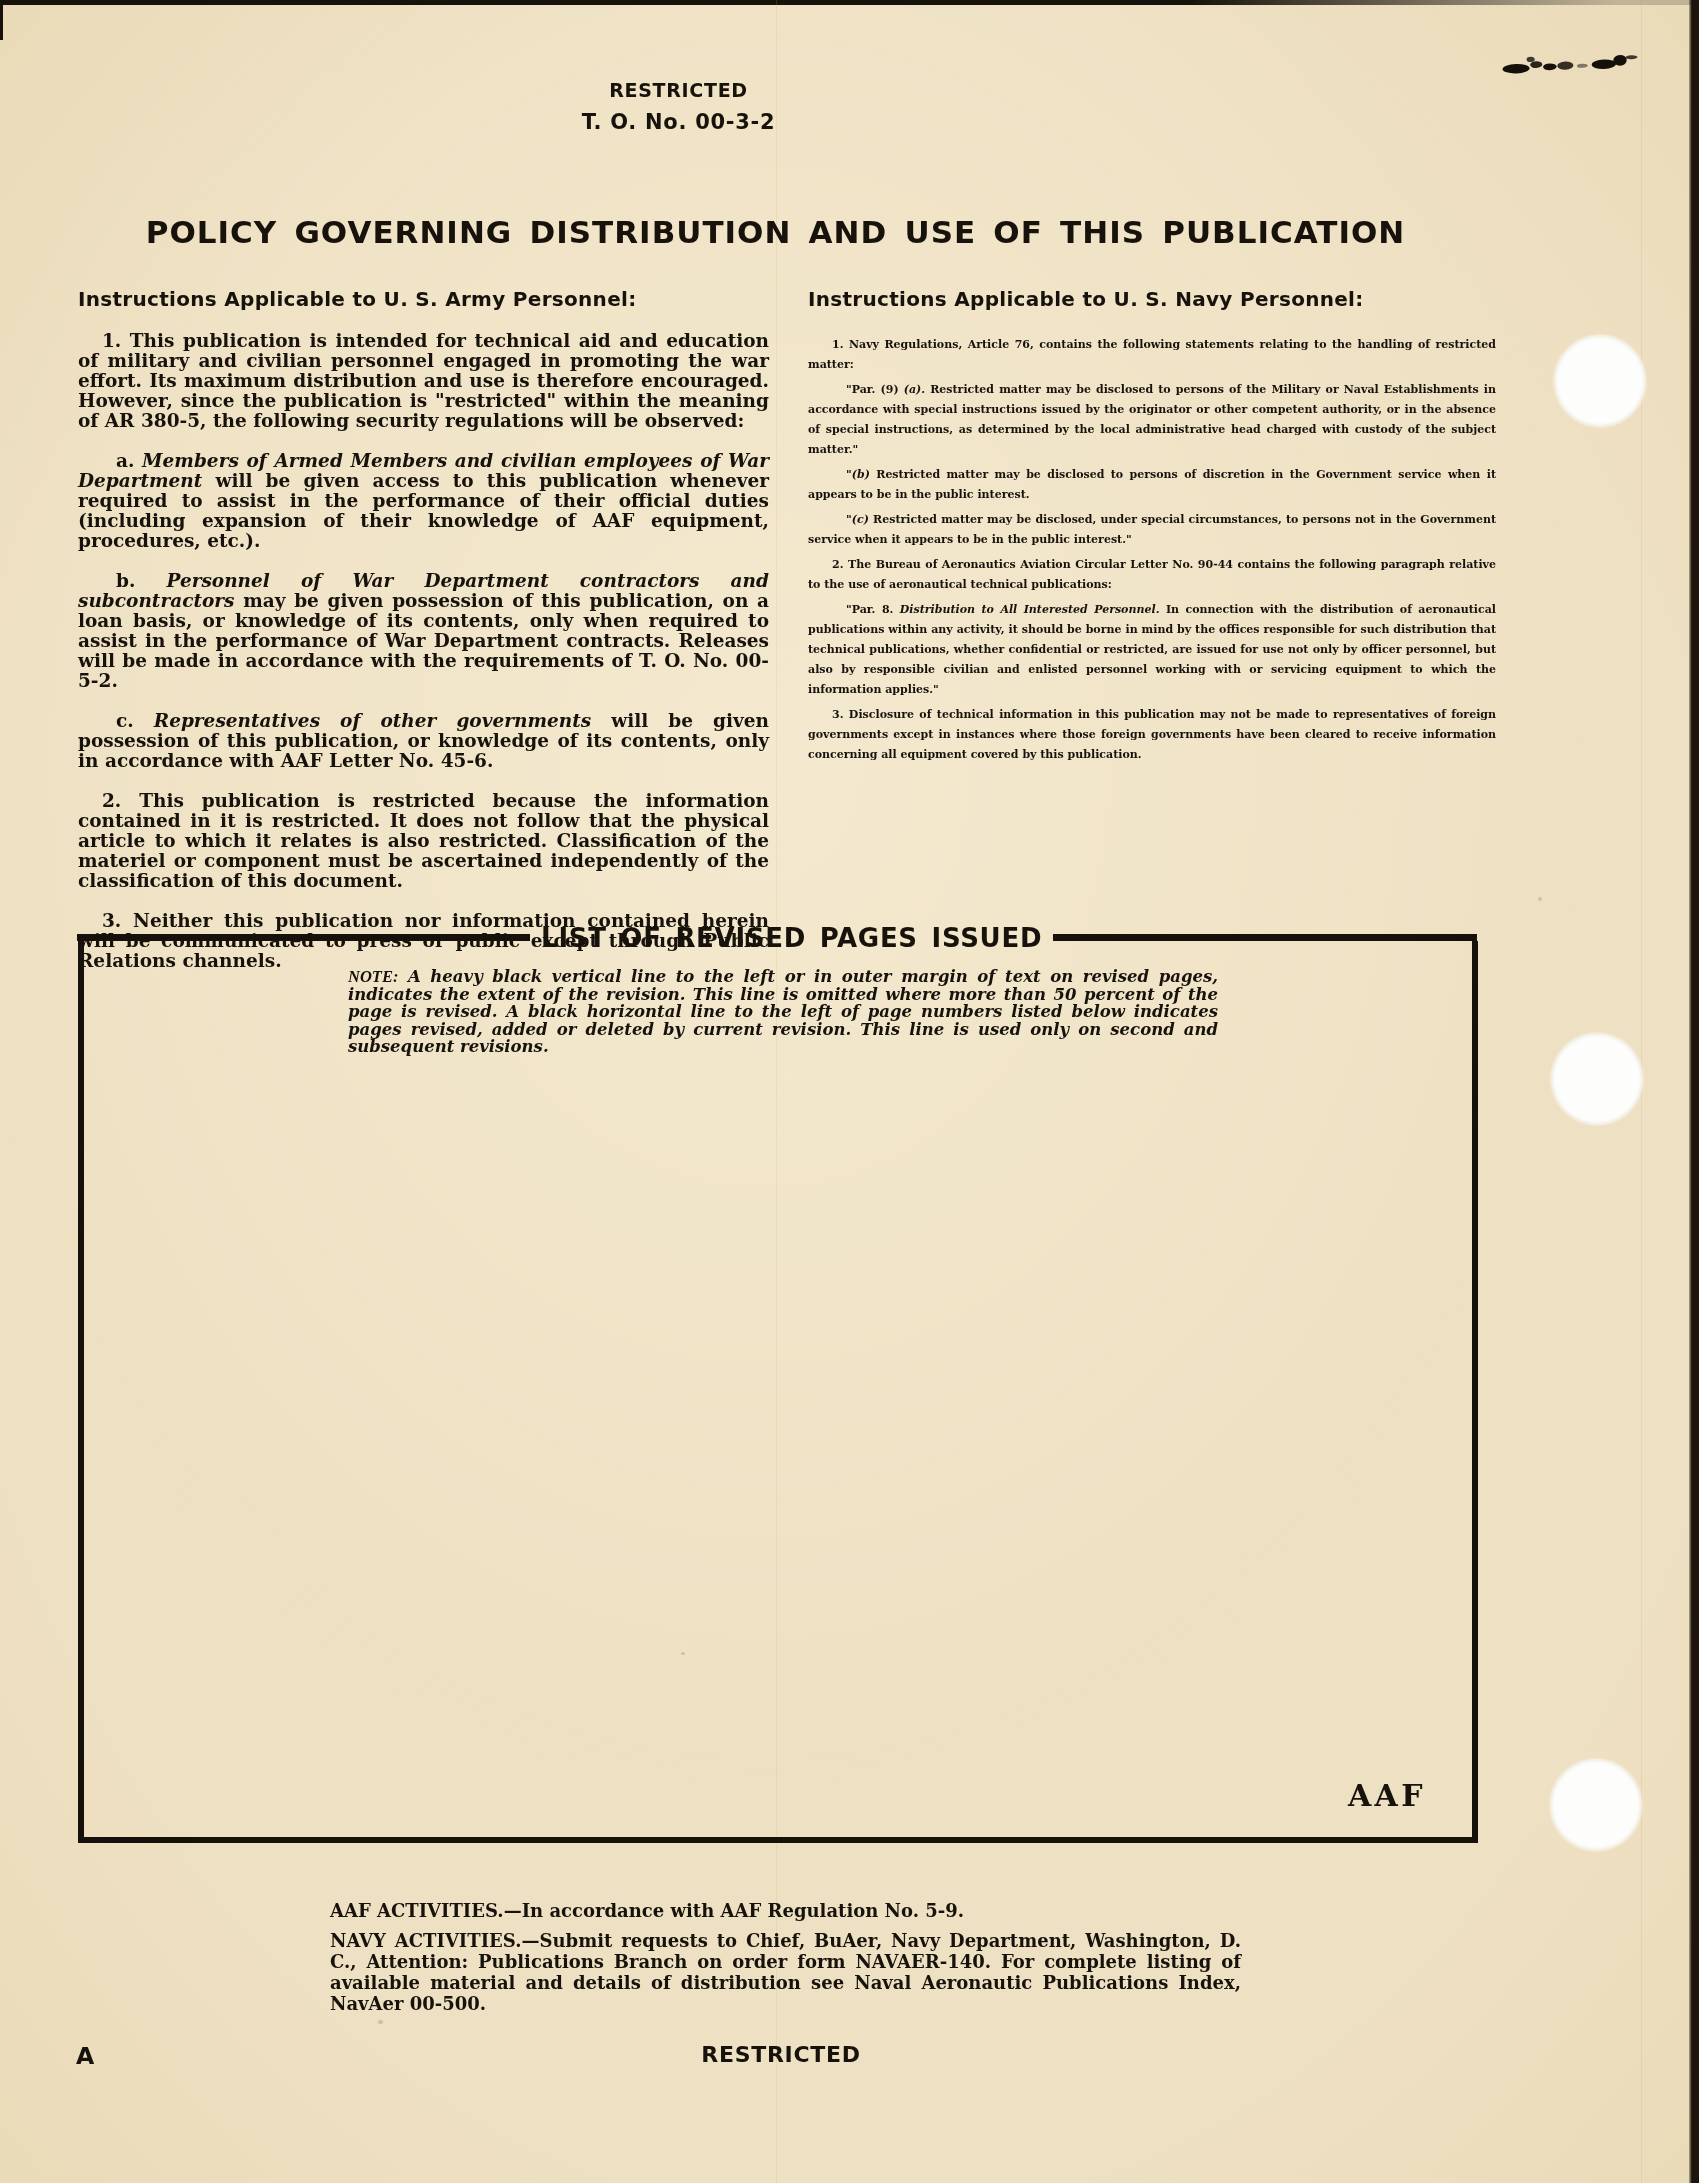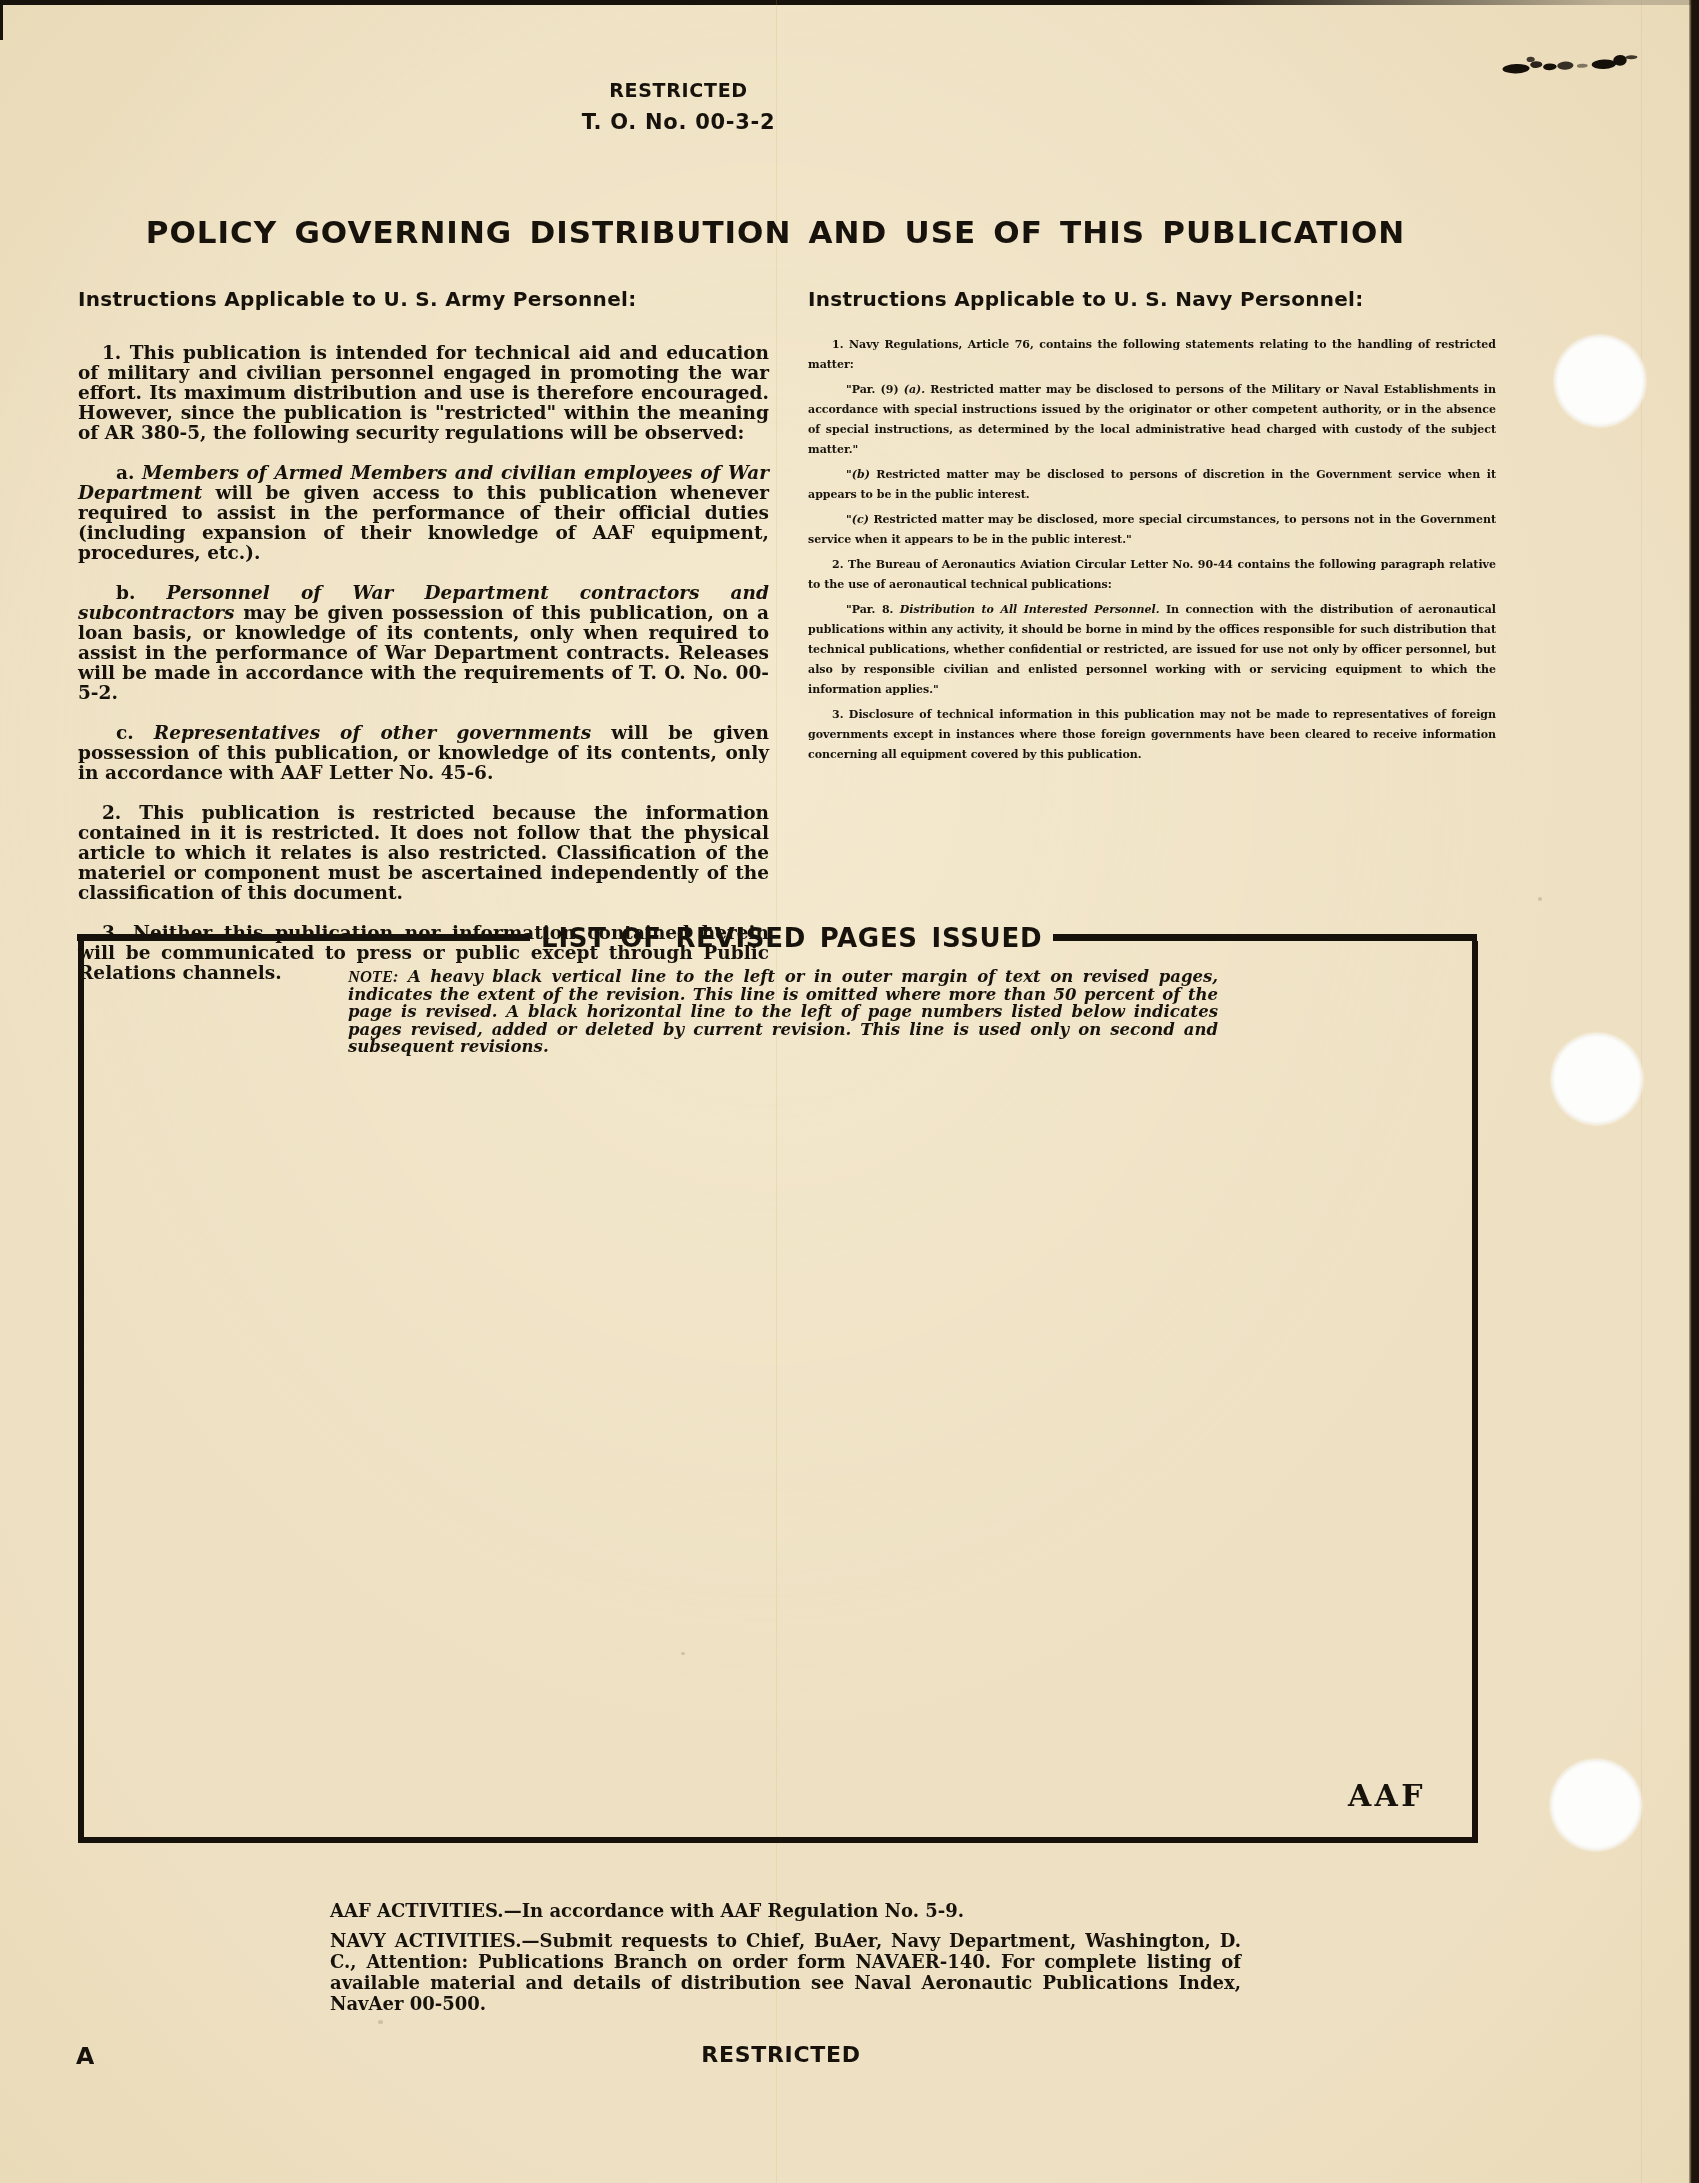--- a/index.html
+++ b/index.html
@@ -30,21 +30,21 @@
   .top-tonumber{font-size:21px;margin-top:11.5px;letter-spacing:0.7px;}
   .doc-title{position:absolute;left:0;top:214px;width:1551px;text-align:center;
     font-size:31px;letter-spacing:1px;word-spacing:5.4px;}
   
   .col{position:absolute;top:287px;}
   .col-left{left:78px;width:691px;}
   .col-right{left:808px;width:688px;}
   .col-heading{font-size:20px;letter-spacing:0.3px;line-height:24px;}
   .body-par{margin:0;text-align:justify;font-weight:600;}
   .col-left .body-par{font-size:18.5px;line-height:20px;margin-top:20px;}
-  .col-left .col-heading{margin-bottom:32px;}
+  .col-left .col-heading{margin-bottom:20px;}
   .col-right .body-par{font-size:11px;line-height:20px;margin-top:5px;}
   .col-right .col-heading{margin-bottom:24px;}
   .indent1{text-indent:24px;}
   .indent2{text-indent:38px;}
   .it{font-style:italic;}
   
   .revised-box{position:absolute;left:78px;top:941px;width:1400px;height:902px;
     box-sizing:border-box;border:6.7px solid #16110a;border-top:none;}
   .box-title-row{position:absolute;left:-6.7px;top:-17.5px;width:1400px;height:28px;
     display:flex;align-items:center;}
@@ -114,21 +114,21 @@
   <p class="body-par indent2"><span>c. </span><span class="it">Representatives of other governments</span><span> will be given possession of this publication, or knowledge of its contents, only in accordance with AAF Letter No. 45-6.</span></p>
   <p class="body-par indent1"><span></span><span class="it"></span><span>2. This publication is restricted because the information contained in it is restricted. It does not follow that the physical article to which it relates is also restricted. Classification of the materiel or component must be ascertained independently of the classification of this document.</span></p>
   <p class="body-par indent1"><span></span><span class="it"></span><span>3. Neither this publication nor information contained herein will be communicated to press or public except through Public Relations channels.</span></p>
 </div>
 
 <div class="col col-right">
   <div class="sans col-heading">Instructions Applicable to U. S. Navy Personnel:</div>
   <p class="body-par indent1"><span></span><span class="it"></span><span>1. Navy Regulations, Article 76, contains the following statements relating to the handling of restricted matter:</span></p>
   <p class="body-par indent2"><span>"Par. (9) </span><span class="it">(a).</span><span> Restricted matter may be disclosed to persons of the Military or Naval Establishments in accordance with special instructions issued by the originator or other competent authority, or in the absence of special instructions, as determined by the local administrative head charged with custody of the subject matter."</span></p>
   <p class="body-par indent2"><span>"</span><span class="it">(b)</span><span> Restricted matter may be disclosed to persons of discretion in the Government service when it appears to be in the public interest.</span></p>
-  <p class="body-par indent2"><span>"</span><span class="it">(c)</span><span> Restricted matter may be disclosed, more special circumstances, to persons not in the Government service when it appears to be in the public interest."</span></p>
+  <p class="body-par indent2"><span>"</span><span class="it">(c)</span><span> Restricted matter may be disclosed, under special circumstances, to persons not in the Government service when it appears to be in the public interest."</span></p>
   <p class="body-par indent1"><span></span><span class="it"></span><span>2. The Bureau of Aeronautics Aviation Circular Letter No. 90-44 contains the following paragraph relative to the use of aeronautical technical publications:</span></p>
   <p class="body-par indent2"><span>"Par. 8. </span><span class="it">Distribution to All Interested Personnel.</span><span> In connection with the distribution of aeronautical publications within any activity, it should be borne in mind by the offices responsible for such distribution that technical publications, whether confidential or restricted, are issued for use not only by officer personnel, but also by responsible civilian and enlisted personnel working with or servicing equipment to which the information applies."</span></p>
   <p class="body-par indent1"><span></span><span class="it"></span><span>3. Disclosure of technical information in this publication may not be made to representatives of foreign governments except in instances where those foreign governments have been cleared to receive information concerning all equipment covered by this publication.</span></p>
 </div>
 
 <div class="revised-box">
   <div class="box-title-row">
     <div class="box-title-line line-left"></div>
     <div class="sans box-title">LIST OF REVISED PAGES ISSUED</div>
     <div class="box-title-line line-right"></div>

